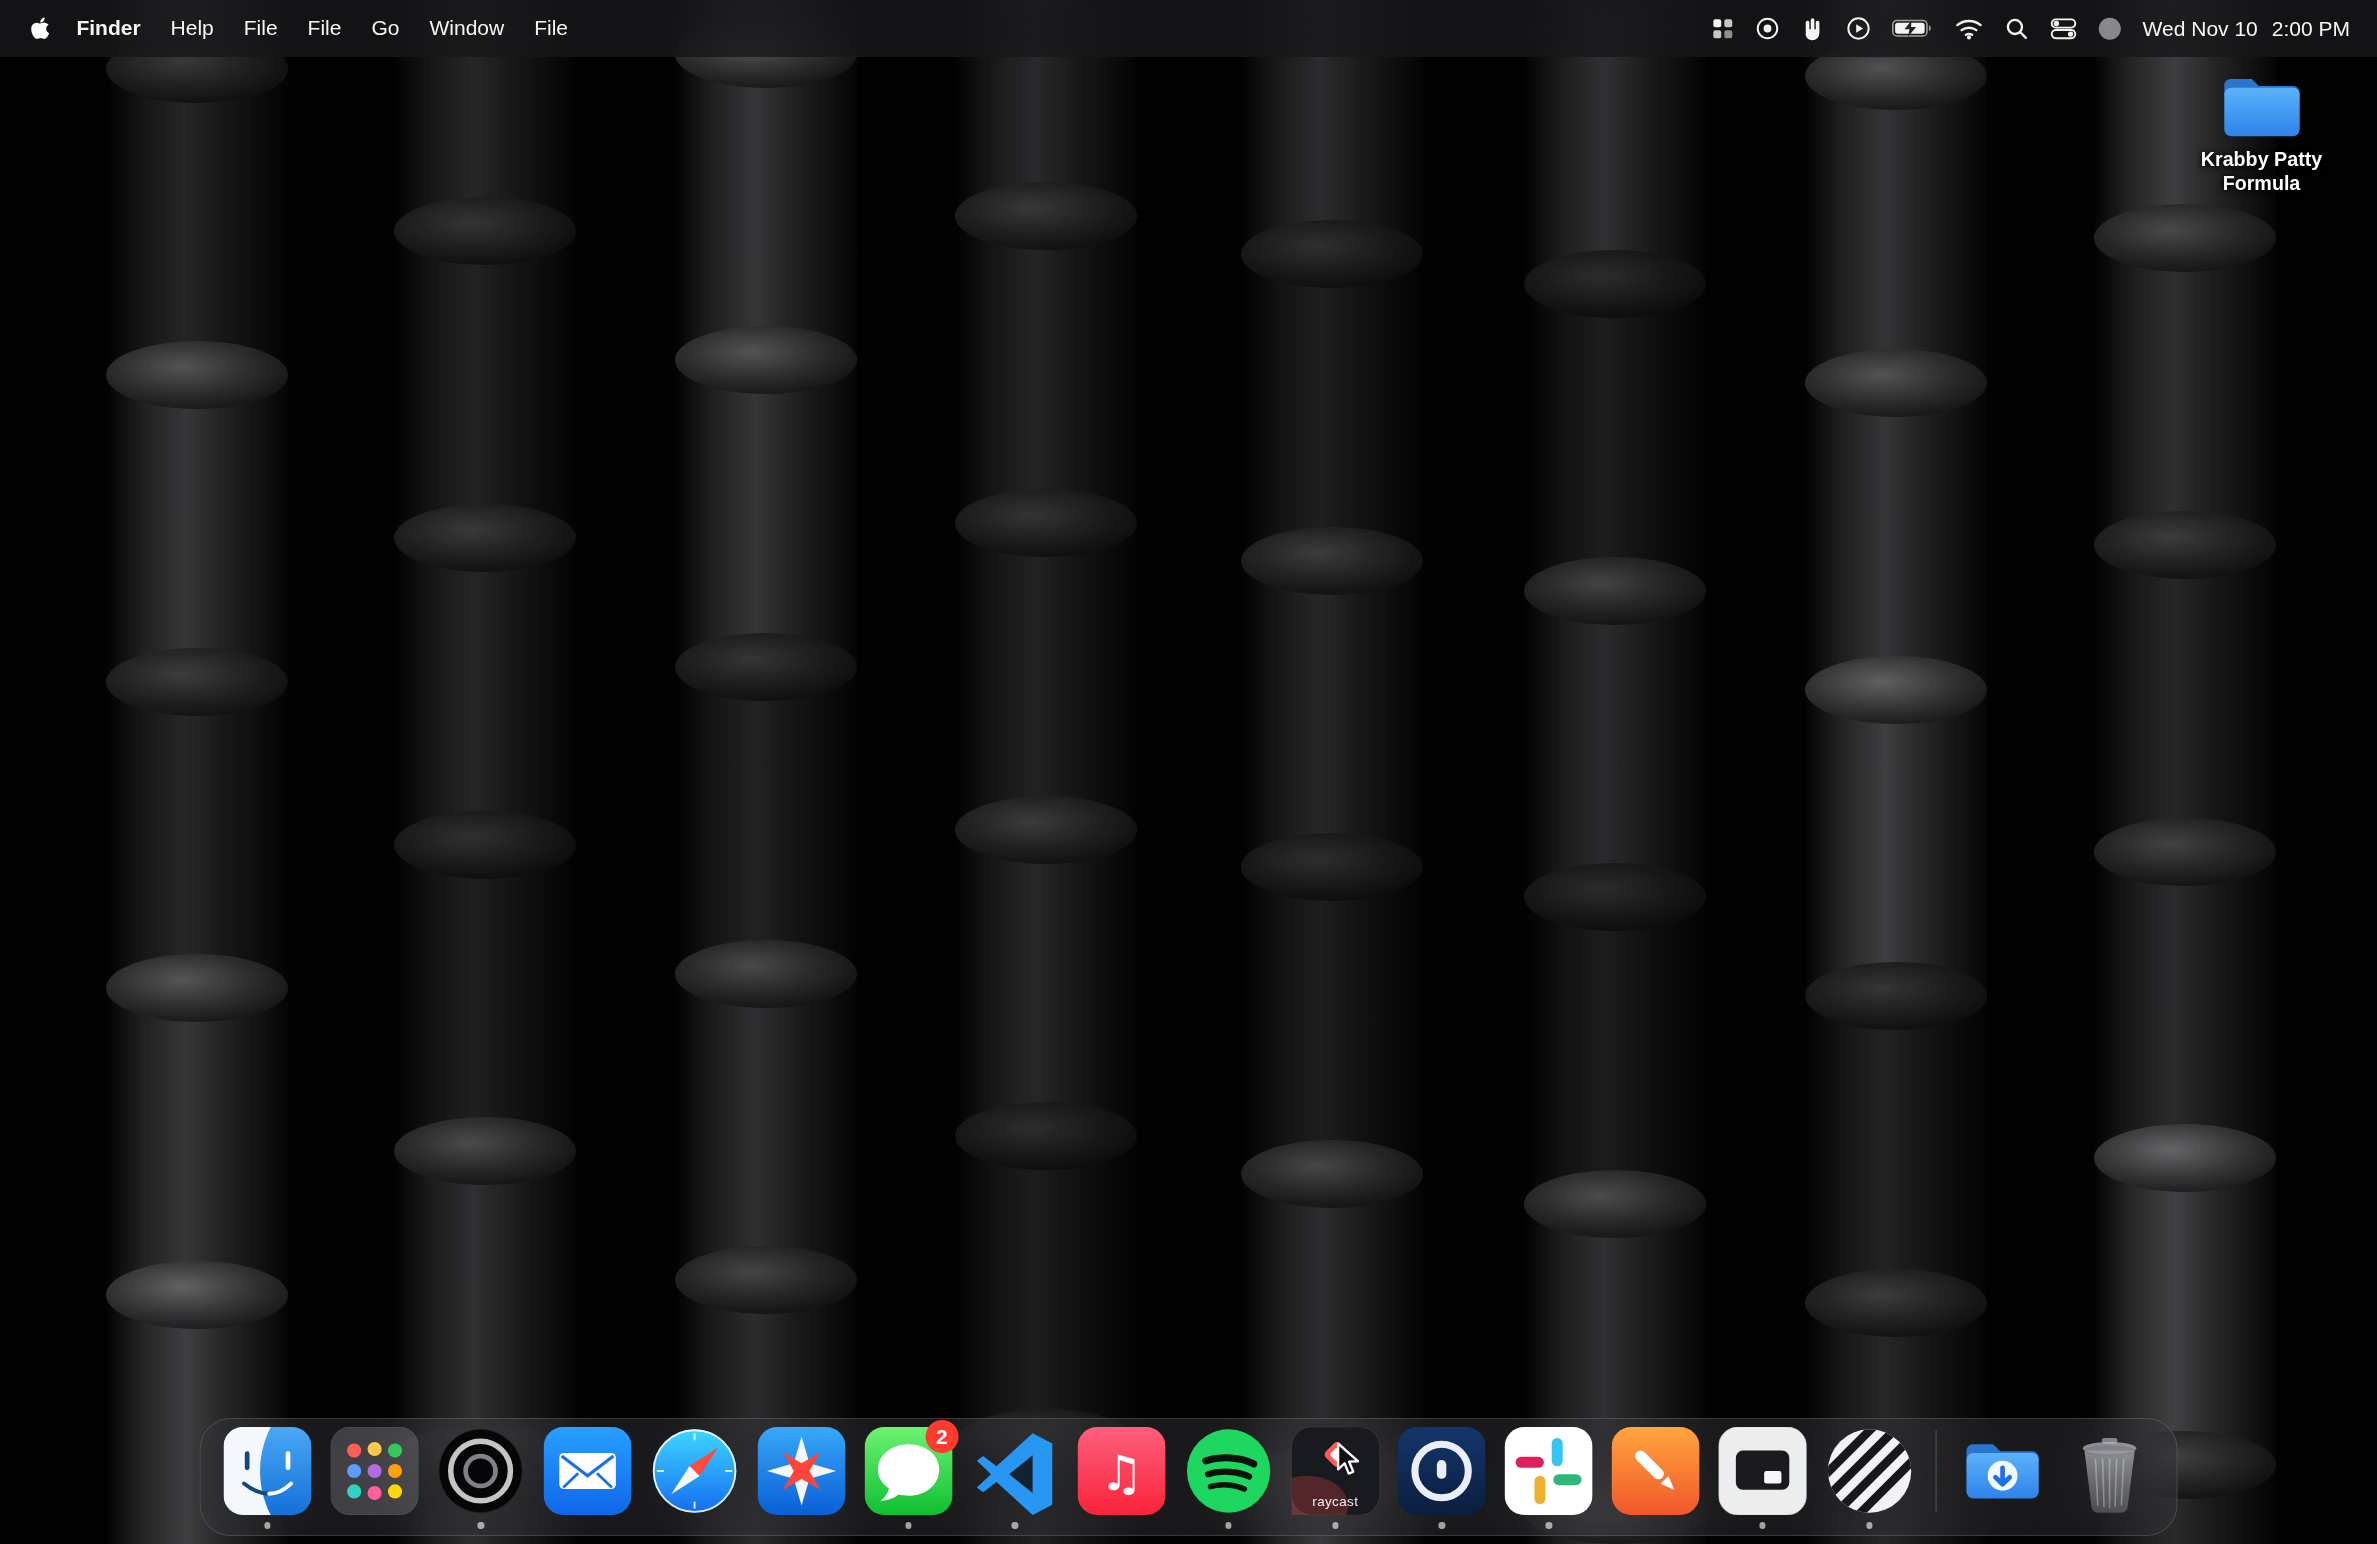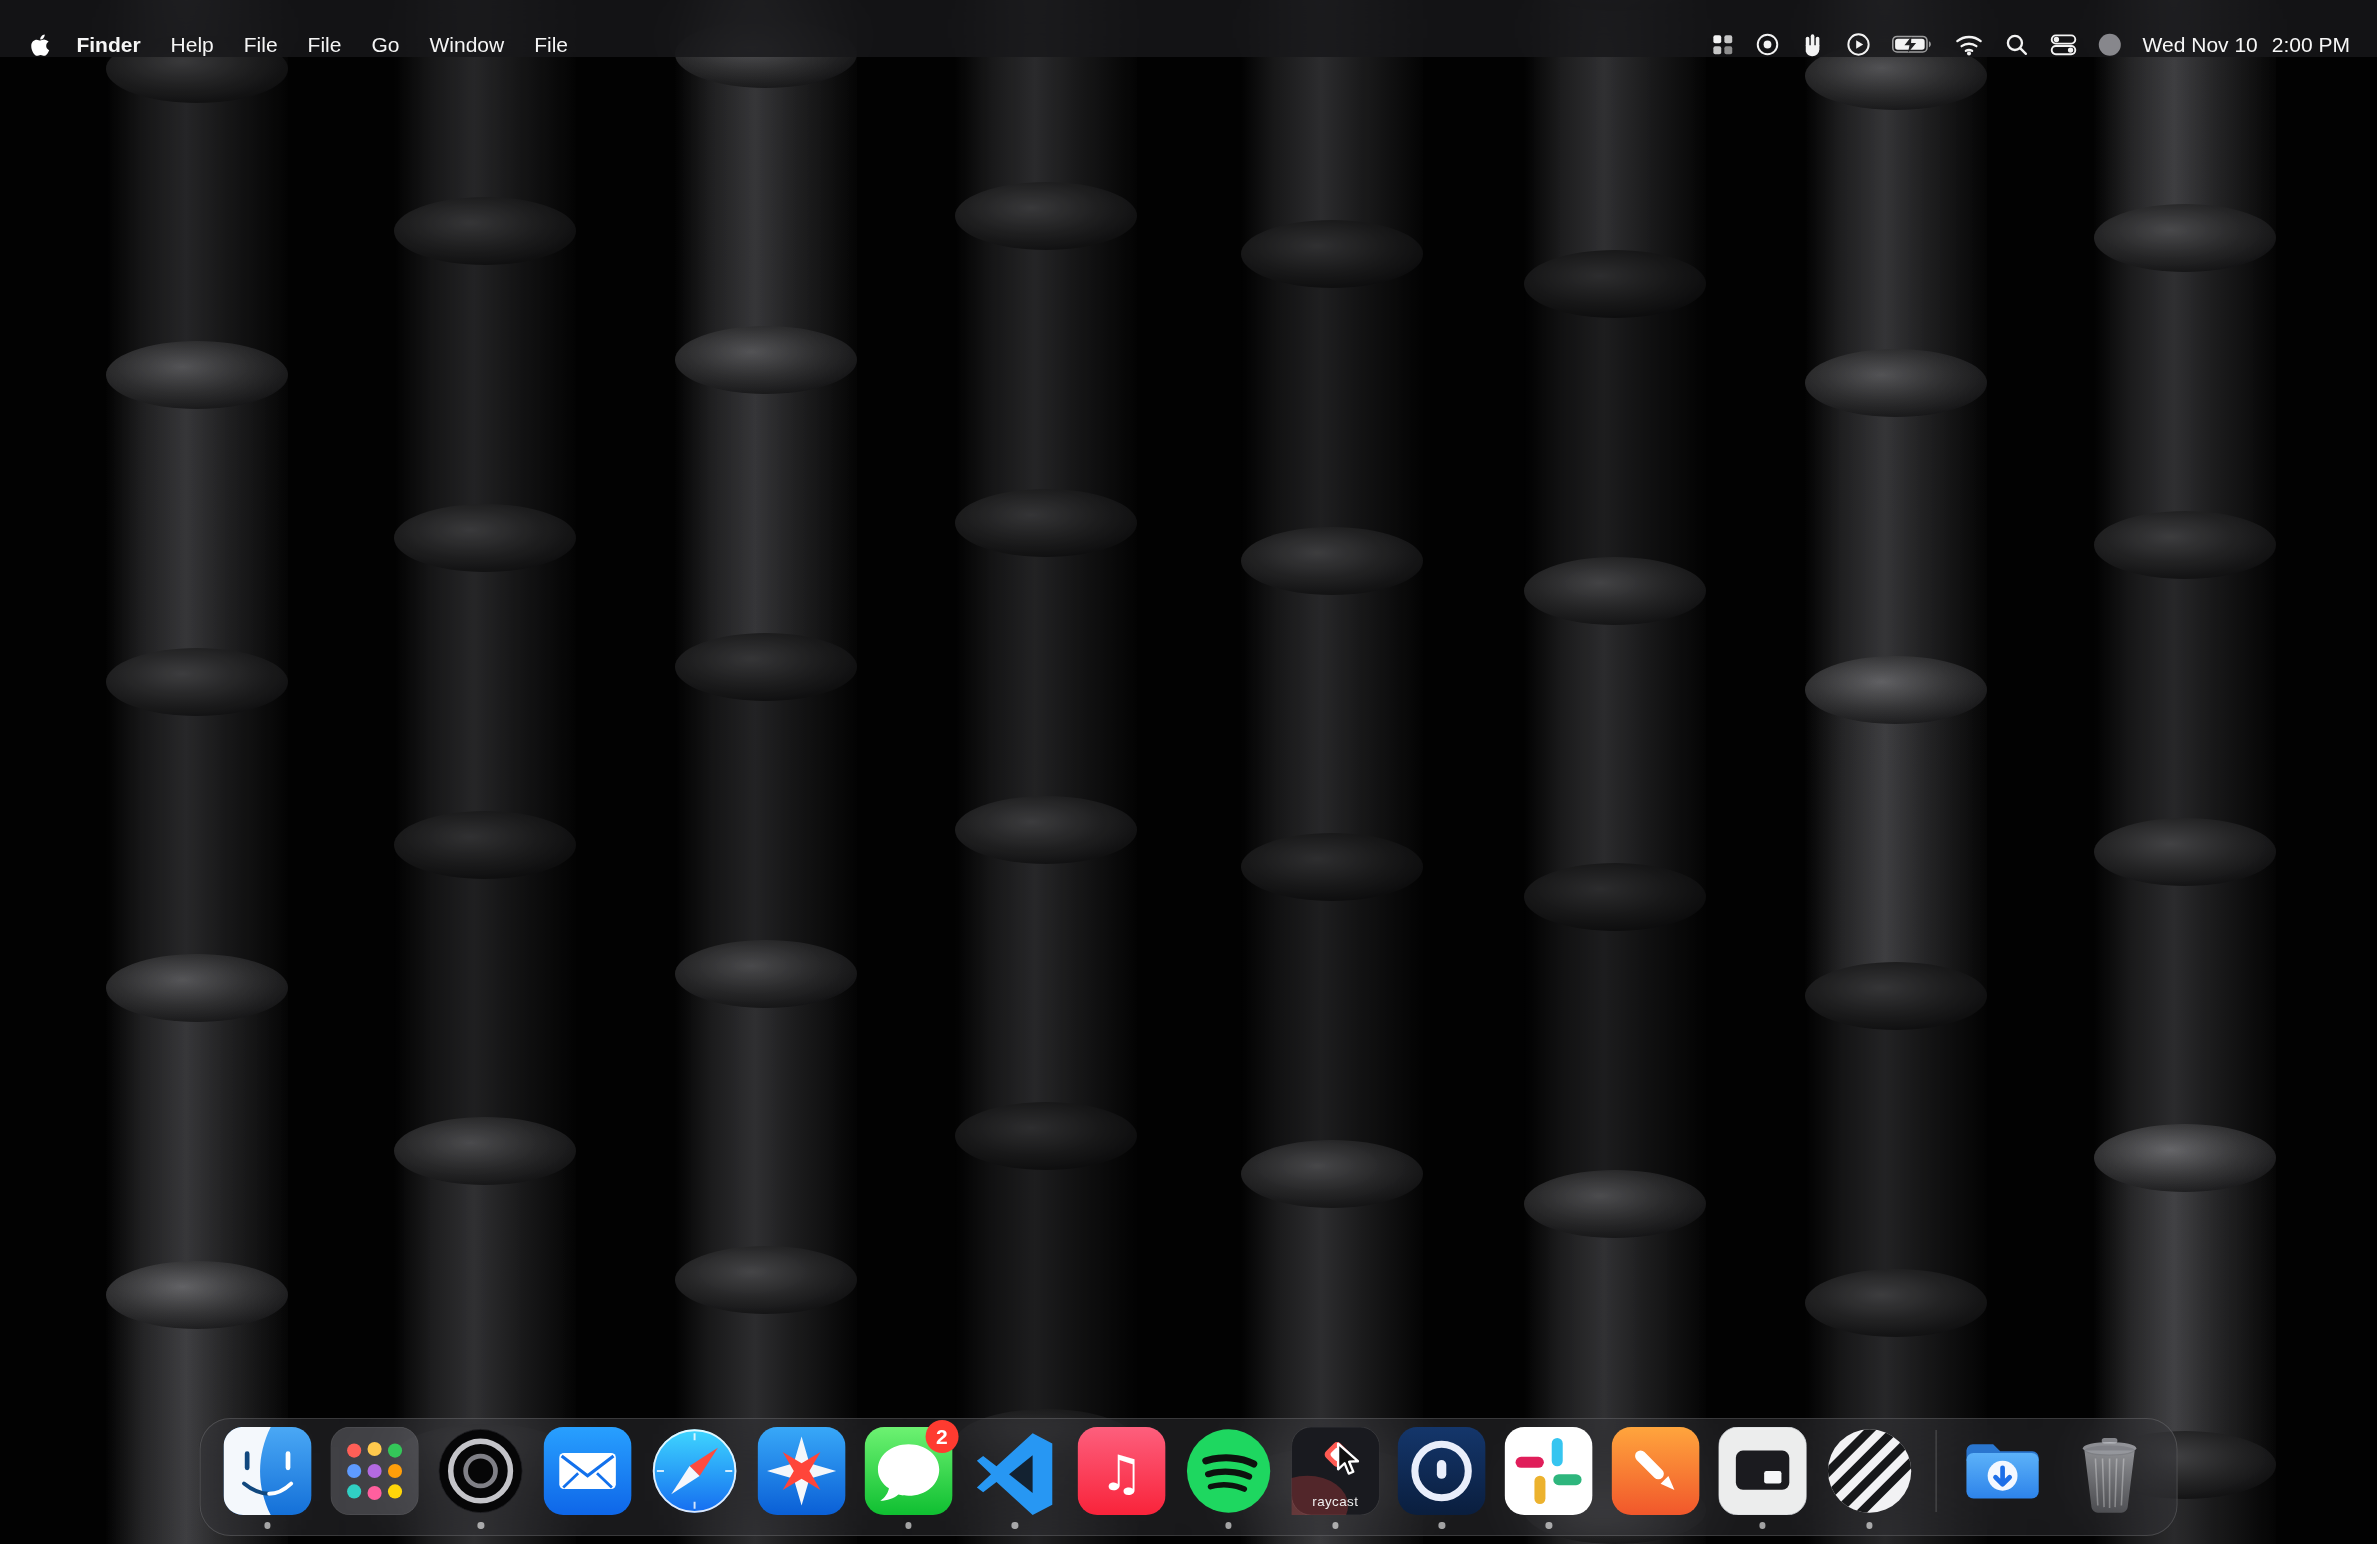--- a/index.html
+++ b/index.html
@@ -10,21 +10,21 @@
   
   #wallpaper { position:absolute; inset:0; z-index:0; overflow:hidden; background:#020202; }
   .wcol  { position:absolute; top:0; height:100%; }
   .wcap  { position:absolute; left:0; width:100%; height:68px; border-radius:50%;
            background:radial-gradient(ellipse at 42% 38%, #414143 0%, #232324 45%, #101011 78%, #050505 100%); }
   .wbody { position:absolute; left:0; width:100%;
            background:linear-gradient(90deg,#020202 0%,#1a1a1b 20%,#2d2d2f 44%,#1b1b1c 66%,#040404 100%); }
 
   
   #menubar { position:absolute; top:0; left:0; right:0; height:57px; z-index:20;
-             display:flex; align-items:flex-end; color:#fff; font-size:21px;
+             display:flex; align-items:center; color:#fff; font-size:21px;
              background:rgba(24,24,26,.80); backdrop-filter:blur(23.6px); }
   .mb-left { display:flex; align-items:center; padding-left:30px; }
   .mb-apple { display:flex; align-items:center; padding:0 11px 0 0; }
   .mb-item { padding:0 15px; opacity:.96; cursor:default; white-space:nowrap; }
   .mb-item.app { font-weight:bold; }
   .mb-right { margin-left:auto; display:flex; align-items:center; gap:21px; padding-right:27px; }
   .status-icon { display:flex; align-items:center; opacity:.95; }
   .mb-time { display:flex; gap:14px; white-space:nowrap; font-size:21px; opacity:.97; }
 
   
@@ -253,20 +253,33 @@
             <circle cx="15" cy="15" r="14" fill="#8e8e93"></circle>
           </svg>
       </span>
       <span class="mb-time">
         <span>Wed Nov 10</span>
         <span>2:00 PM</span>
       </span>
     </div>
   </div>
 
+  <div class="desk-icon" title="Krabby Patty Formula">
+    <svg width="88" height="71" viewBox="0 0 112 90">
+      <defs>
+          <linearGradient id="gFoldD" x1="0" y1="0" x2="0" y2="1">
+            <stop offset="0" stop-color="#5cb2f9"></stop>
+            <stop offset="1" stop-color="#2d83ea"></stop>
+          </linearGradient>
+        </defs>
+      <path d="M8 18 a8 8 0 0 1 8 -8 h27 l9 9 h44 a8 8 0 0 1 8 8 v4 H8 Z" fill="#2a76cf"></path>
+      <rect x="8" y="21" width="96" height="62" rx="9" fill="url(#gFoldD)"></rect>
+    </svg>
+    <div class="label">Krabby Patty Formula</div>
+  </div>
 
   <div id="dock">
 
     <div class="dock-item" title="Finder">
       <svg viewBox="0 0 112 112" width="88" height="88">
         <defs>
             <linearGradient id="gFin" x1="0" y1="0" x2="0" y2="1">
               <stop offset="0" stop-color="#4aa8f5"></stop>
               <stop offset="1" stop-color="#1470d8"></stop>
             </linearGradient>

